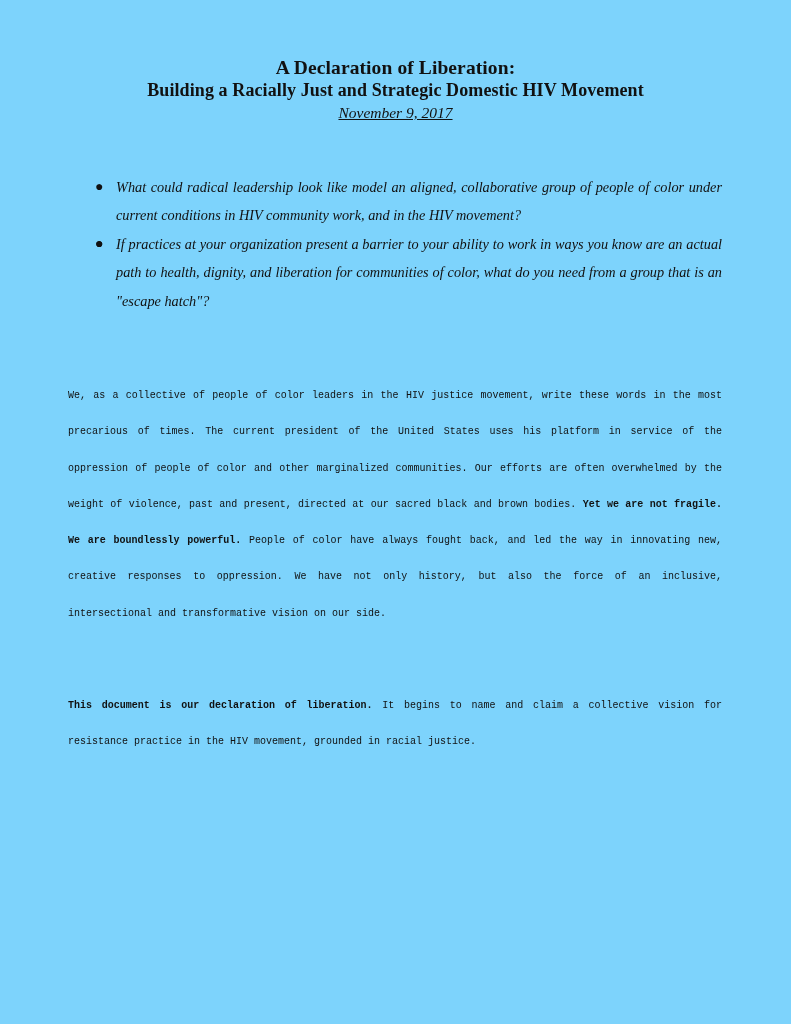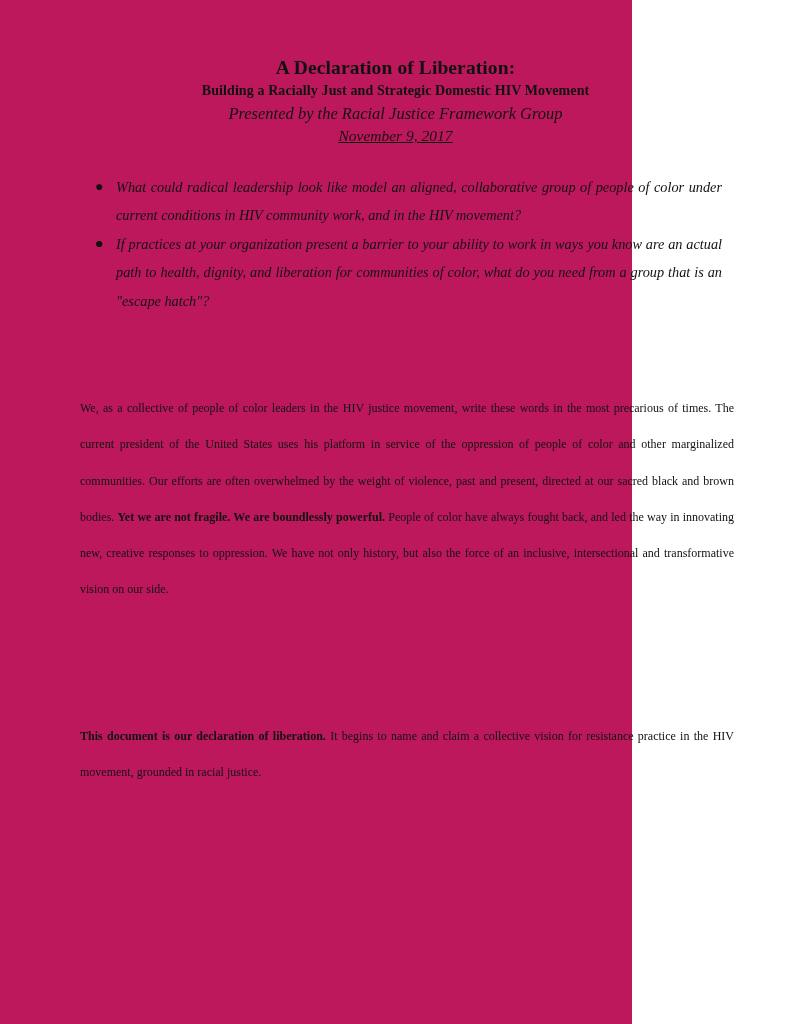--- a/index.html
+++ b/index.html
@@ -10,42 +10,42 @@
   body {
     width: 791px;
     height: 1024px;
     font-family: "Liberation Serif", "DejaVu Serif", serif;
     color: #111111;
     overflow: hidden;
   }
 
   .page {
     position: relative;
-    width: 632px;
+    width: 791px;
     height: 1024px;
-    background: #be185d;
+    background: #7dd3fc;
     box-sizing: border-box;
   }
 
   
   .title-block {
     position: absolute;
     left: 0;
     top: 56px;
     width: 791px;
     text-align: center;
   }
   .title-line-1 {
     font-size: 19.5px;
     font-weight: bold;
     line-height: 23px;
     letter-spacing: 0.1px;
   }
   .title-line-2 {
-    font-size: 14px;
+    font-size: 18px;
     font-weight: bold;
     line-height: 23px;
     letter-spacing: 0.1px;
   }
   .subtitle {
     font-size: 16.5px;
     font-style: italic;
     line-height: 22px;
     padding-top: 1px;
   }
@@ -81,40 +81,40 @@
     top: 0;
     font-size: 14px;
     line-height: 28.3px;
   }
 
   
   .body-paragraph {
     position: absolute;
     left: 68px;
     width: 654px;
-    font-size: 12px;
+    font-size: 10px;
     line-height: 36.3px;
     text-align: justify;
-    margin: 12px;
+    margin: 0;
+    font-family: Liberation Mono, monospace;
   }
   .body-paragraph.p1 { top: 378px; }
-  .body-paragraph.p2 { top: 706px; }
+  .body-paragraph.p2 { top: 688px; }
   .body-paragraph.p3 { top: 761px; font-style: italic; }
 
   .body-paragraph b { font-weight: bold; }
 </style>
 </head>
 <body>
 
 <div class="page">
 
   <div class="title-block">
     <div class="title-line-1">A Declaration of Liberation:</div>
     <div class="title-line-2">Building a Racially Just and Strategic Domestic HIV Movement</div>
-    <div class="subtitle">Presented by the Racial Justice Framework Group</div>
     <div class="doc-date">November 9, 2017</div>
   </div>
 
   <ul class="question-list">
     <li class="question-item">
       <span class="bullet">●</span>
       <span>What could radical leadership look like model an aligned, collaborative group of people of color under current conditions in HIV community work, and in the HIV movement?</span>
     </li>
     <li class="question-item">
       <span class="bullet">●</span>

